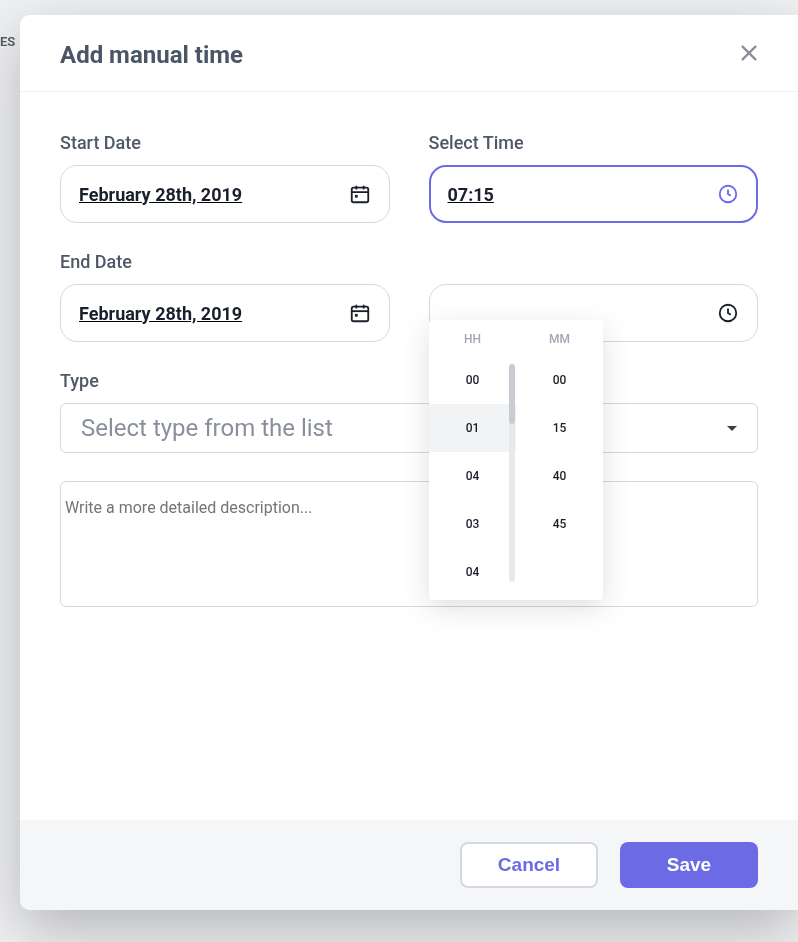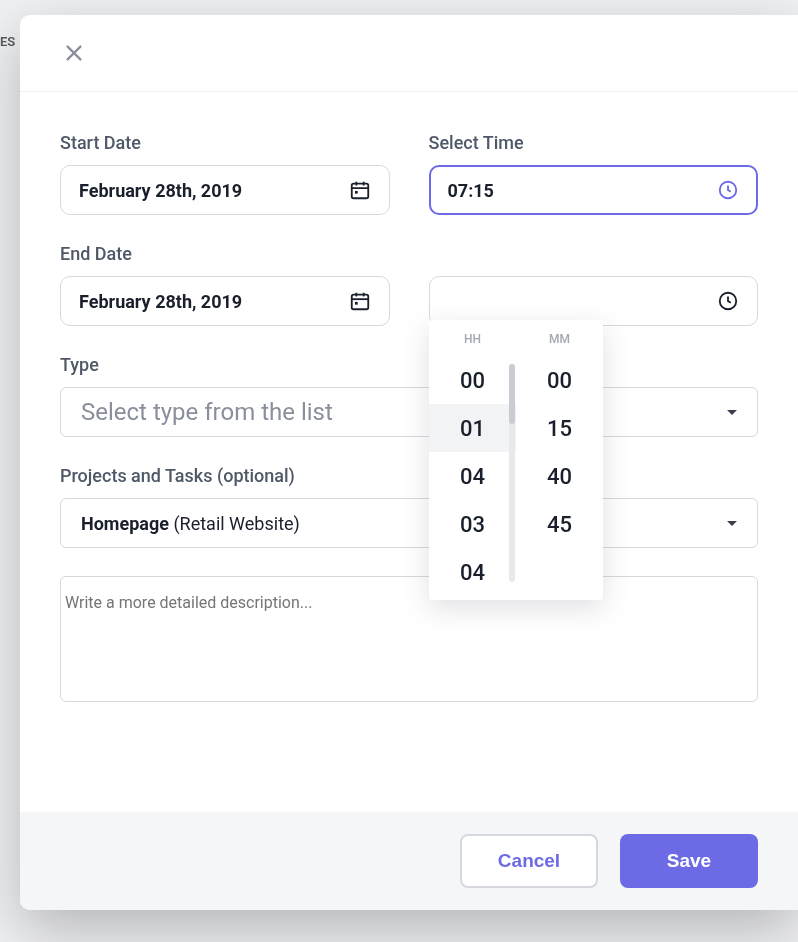--- a/index.html
+++ b/index.html
@@ -82,26 +82,27 @@
     }
     .label {
       color: #4f5867;
       font-size: 18px;
       font-weight: 500;
       margin-bottom: 12px;
     }
     .input-wrap {
       position: relative;
       border: 1px solid #d5d8de;
-      border-radius: 10px;
-      height: 50px;
+      border-radius: 17px;
+      height: 58px;
       display: flex;
       align-items: center;
       padding: 0 18px;
       background: #fff;
+      text-decoration: underline;
     }
     .input-wrap.focused {
       border: 2px solid #6c6ae5;
       padding: 0 17px;
     }
     .input-text {
       color: #1a1f2c;
       font-size: 18px;
       font-weight: 700;
       flex: 1;
@@ -156,21 +157,21 @@
       outline: none;
     }
     .modal-footer {
       background: #f5f6f8;
       padding: 22px 40px;
       display: flex;
       justify-content: flex-end;
       gap: 22px;
     }
     .btn {
-      height: 54px;
+      height: 46px;
       border-radius: 8px;
       padding: 12px 30px;
       font-size: 19px;
       font-weight: 700;
       cursor: pointer;
       border: none;
       display: flex;
       align-items: center;
       justify-content: center;
       min-width: 138px;
@@ -215,21 +216,21 @@
       flex: 1;
       overflow: hidden;
       position: relative;
     }
     .time-item {
       height: 48px;
       display: flex;
       align-items: center;
       justify-content: center;
       color: #1a1f2c;
-      font-size: 22px;
+      font-size: 12px;
       font-weight: 500;
       cursor: pointer;
     }
     .time-item.selected {
       background: #f2f3f5;
     }
     .time-scrollbar {
       position: absolute;
       top: 44px;
       left: 80px;
@@ -250,20 +251,21 @@
   </style>
 </head>
 <body>
 
 <div class="backdrop">
   <div class="backdrop-text">ES</div>
 </div>
 
 <div class="modal">
   <div class="modal-header">
+    <div class="modal-title">Add manual time</div>
     <div class="close-btn">
       <span>
         <svg viewBox="0 0 24 24" fill="none" stroke="currentColor" stroke-width="2.5" stroke-linecap="round">
           <line x1="5" y1="5" x2="19" y2="19"></line>
           <line x1="19" y1="5" x2="5" y2="19"></line>
         </svg>
       </span>
     </div>
   </div>
 
@@ -332,29 +334,20 @@
     </div>
 
     <div class="field-full">
       <div class="label">Type</div>
       <div class="select-wrap">
         <div class="placeholder-text">Select type from the list</div>
         <div class="caret"></div>
       </div>
     </div>
 
-    <div class="field-full">
-      <div class="label">Projects and Tasks (optional)</div>
-      <div class="select-wrap">
-        <div class="select-value">
-          <span class="bold">Homepage </span><span>(Retail Website)</span>
-        </div>
-        <div class="caret"></div>
-      </div>
-    </div>
 
     <div class="field-full" style="margin-bottom:0">
       <textarea class="textarea" placeholder="Write a more detailed description..." style=""></textarea>
     </div>
 
     <div class="time-dropdown">
       <div class="time-col">
         <div class="time-col-header">HH</div>
         <div class="time-list">
           <div class="time-item">00</div>

